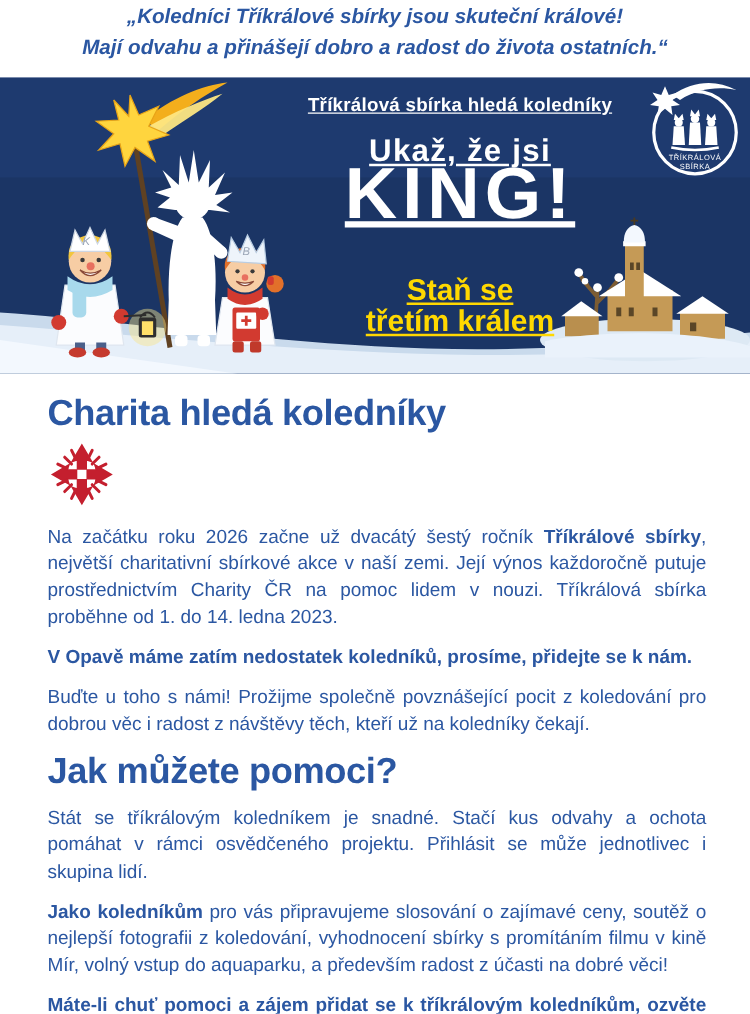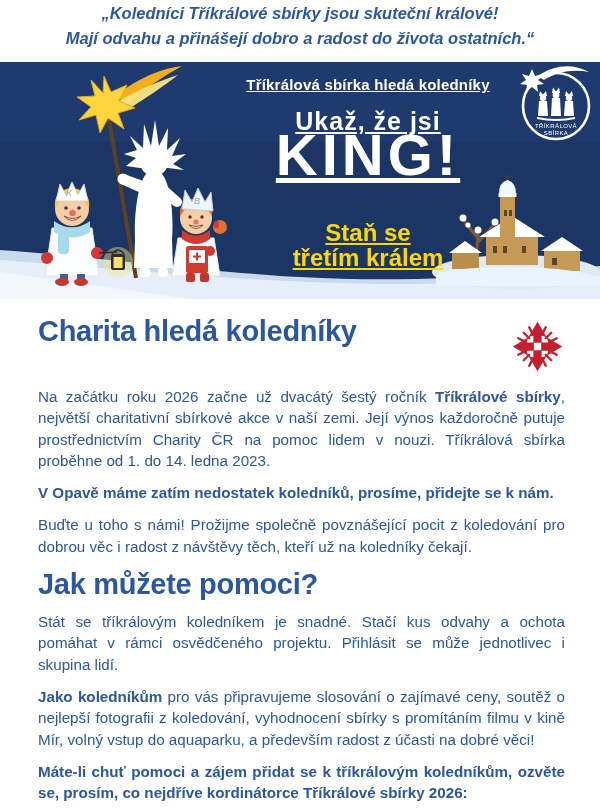--- a/index.html
+++ b/index.html
@@ -19,21 +19,21 @@
     overflow:hidden;
   }
   .banner-art{position:absolute;left:0;top:0;width:600px;height:237px;display:block;}
   .banner-text{position:absolute;left:168px;width:400px;text-align:center;color:#ffffff;text-decoration:underline;}
   .bt-tagline{top:14px;font-size:15px;font-weight:bold;letter-spacing:.2px;}
   .bt-small{top:45px;font-size:25px;font-weight:bold;letter-spacing:1px;}
   .bt-big{top:64px;font-size:58px;font-weight:bold;letter-spacing:4px;line-height:1;}
   .bt-sub{top:128px;font-size:24px;font-weight:bold;line-height:1.06;color:#ffd800;margin-top:30px;}
   
   .content{padding:0 35px 0 38px;color:#2b57a2;}
-  .heading-row{display:flex;justify-content:space-between;align-items:flex-start;margin:16px 0 4px;}
+  .heading-row{display:flex;justify-content:space-between;align-items:flex-start;margin:16px 0 4px;flex-direction:column;}
   h1,h2{font-size:29px;font-weight:bold;color:#2b57a2;margin:0;letter-spacing:-.3px;}
   h2{margin:2px 0 10px;}
   .charita-logo{display:flex;align-items:center;gap:7px;margin-top:4px;}
   .charita-name{font-family:"Liberation Serif",serif;color:#151515;font-size:21px;line-height:1.02;}
   p{font-size:15.2px;line-height:21.3px;text-align:justify;margin:0 0 11px;}
   .p-first{margin-top:12px;}
   .b{font-weight:bold;}
 </style>
 </head>
 <body>

